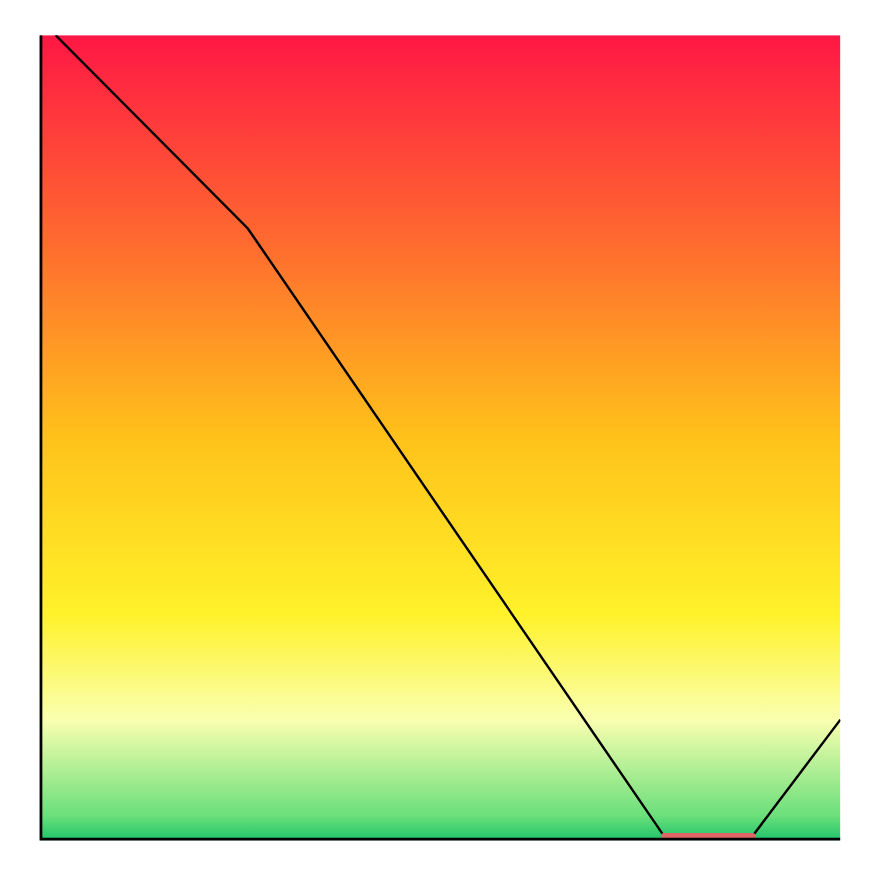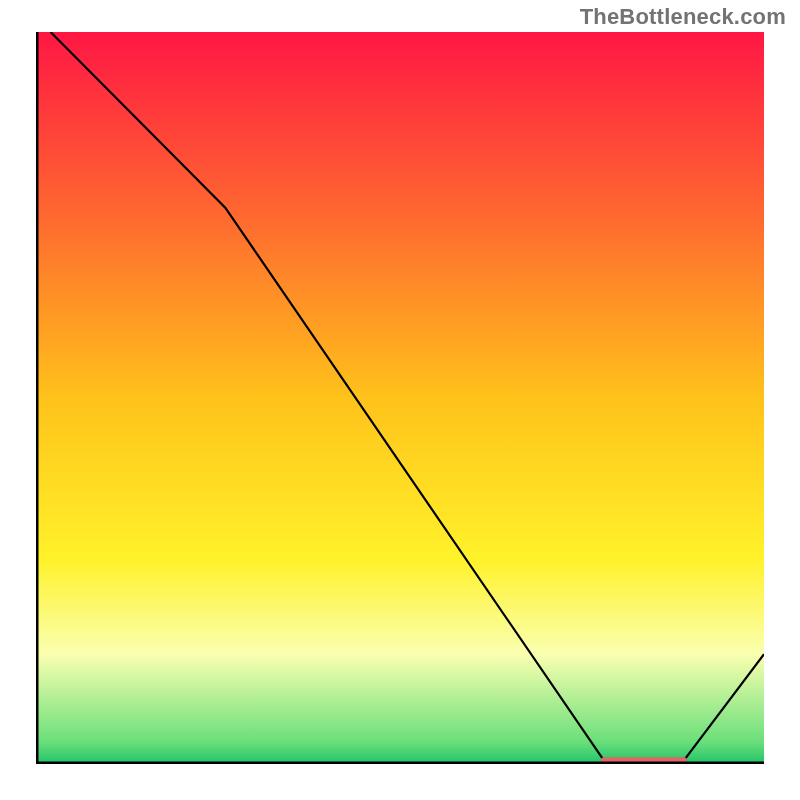--- a/index.html
+++ b/index.html
@@ -34,21 +34,20 @@
     box-sizing: border-box;
   }
   .plot-frame svg {
     display: block;
   }
 </style>
 </head>
 <body>
 
 <div class="outer">
-  <div class="watermark">TheBottleneck.com</div>
 
   <div class="plot-frame">
     <svg id="chart-svg" width="728" height="732" viewBox="0 0 728 732" preserveAspectRatio="none">
       <defs>
         <linearGradient id="bg-grad" x1="0" y1="0" x2="0" y2="1">
             <stop offset="0%" stop-color="#ff1744"></stop>
             <stop offset="25%" stop-color="#ff6830"></stop>
             <stop offset="50%" stop-color="#ffc21a"></stop>
             <stop offset="72%" stop-color="#fff22a"></stop>
             <stop offset="85%" stop-color="#faffb0"></stop>

